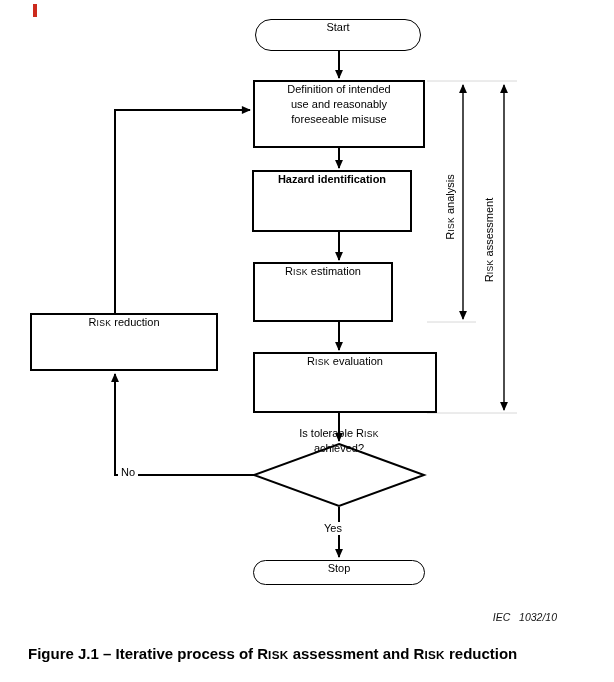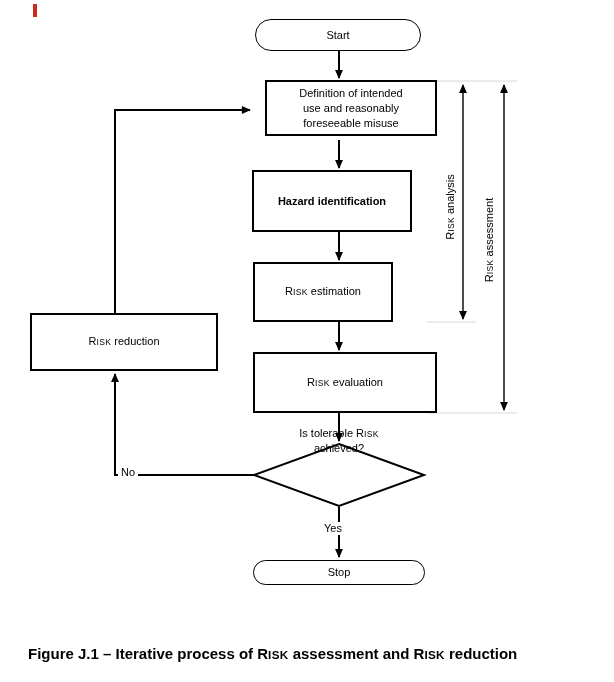--- a/index.html
+++ b/index.html
@@ -10,21 +10,21 @@
     height: 682px;
     background: #ffffff;
     font-family: "Liberation Sans", "DejaVu Sans", sans-serif;
     color: #000000;
     overflow: hidden;
   }
   #connectors { position: absolute; left: 0; top: 0; }
   .node {
     position: absolute;
     display: flex;
-    align-items: center;
+    align-items: flex-start;
     justify-content: center;
     text-align: center;
     background: #ffffff;
     border: 2px solid #000000;
     font-size: 11px;
     line-height: 15px;
   }
   .stadium { border-radius: 17px; border-width: 1.6px; }
   .node-text { display: block; }
   .lbl {
@@ -102,21 +102,21 @@
       <line x1="504" y1="85" x2="504" y2="410" marker-start="url(#ah)" marker-end="url(#ah)"></line>
     </g>
 
     <polygon points="339,444 424,475 339,506 254,475" fill="#ffffff" stroke="#000000" stroke-width="2"></polygon>
   </svg>
 
   <div class="node stadium" style="left:255px; top:19px; width:166px; height:32px;">
     <span class="node-text">Start</span>
   </div>
 
-  <div class="node" style="left:265px; top:80px; width:172px; height:56px;">
+  <div class="node" style="left:253px; top:80px; width:172px; height:68px;">
     <span class="node-text" style="width:118px;">Definition of intended use and reasonably foreseeable misuse</span>
   </div>
 
   <div class="node" style="left:252px; top:170px; width:160px; height:62px;font-weight:bold;">
     <span class="node-text">Hazard identification</span>
   </div>
 
   <div class="node" style="left:253px; top:262px; width:140px; height:60px;">
     <span class="node-text">R<span class="sc">ISK</span> estimation</span>
   </div>
@@ -136,15 +136,16 @@
   <div class="node stadium" style="left:253px; top:560px; width:172px; height:25px;">
     <span class="node-text">Stop</span>
   </div>
 
   <div class="lbl edge-lbl" style="left:321px; top:522px;">Yes</div>
   <div class="lbl edge-lbl" style="left:118px; top:466px;">No</div>
 
   <div class="lbl rot" style="left:391px; top:200px; width:120px;">R<span class="sc">ISK</span> analysis</div>
   <div class="lbl rot" style="left:430px; top:233px; width:120px;">R<span class="sc">ISK</span> assessment</div>
 
+  <div id="iec-ref">IEC   1032/10</div>
   <div id="figure-caption">Figure J.1 – Iterative process of R<span class="sc">ISK</span> assessment and R<span class="sc">ISK</span> reduction</div>
 
 </div>
 
 </body></html>

